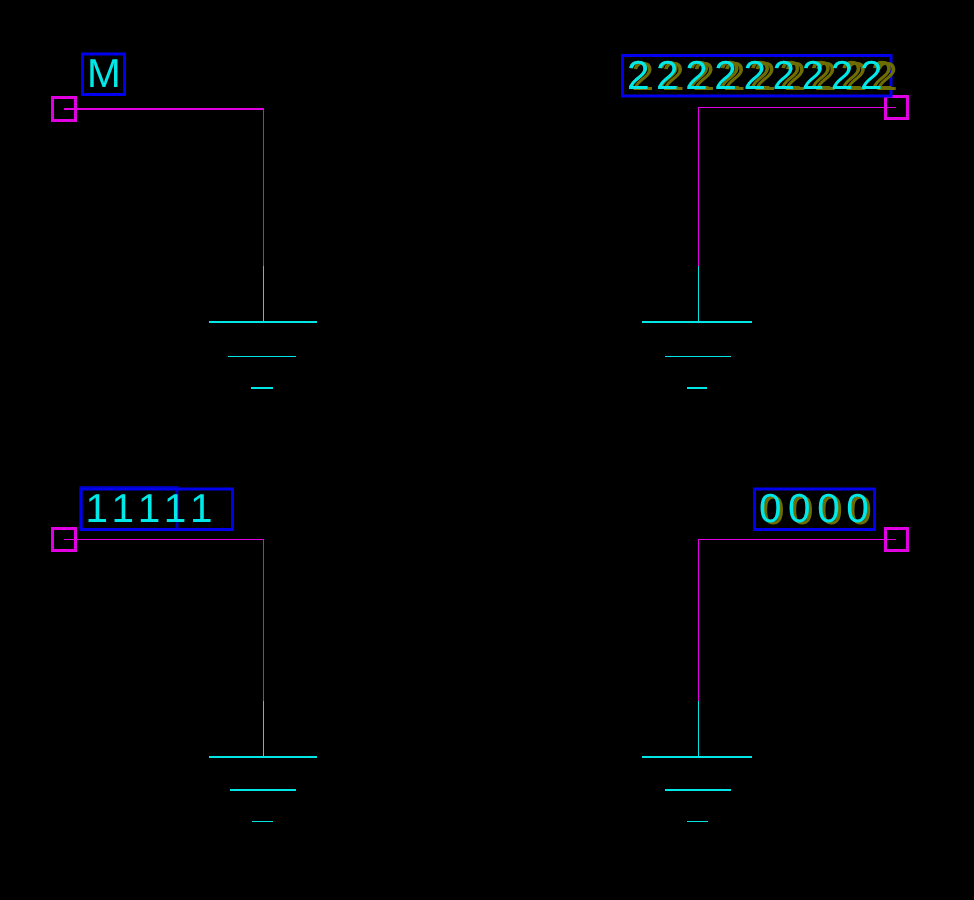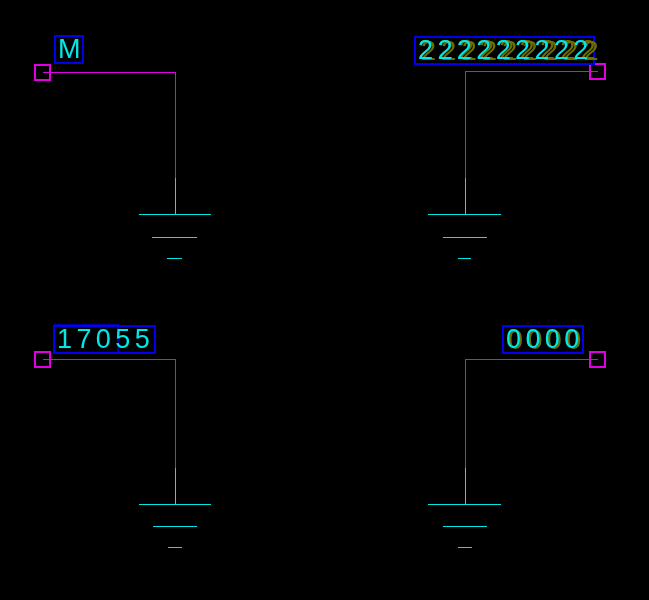--- a/index.html
+++ b/index.html
@@ -121,21 +121,21 @@
     <span class="ghost"></span>
     <span class="txt">M</span>
   </div>
 
   <div class="net-label" id="label-tr">
     <span class="ghost drift">222222222</span>
     <span class="txt">222222222</span>
   </div>
 
   <div class="net-label" id="label-bl">
-    <span class="txt">17055</span>
+    <span class="txt">11111</span>
   </div>
 
   <div class="net-label" id="label-br">
     <span class="ghost offset">0000</span>
     <span class="txt">0000</span>
   </div>
 
 </div>
 
 </body></html>

